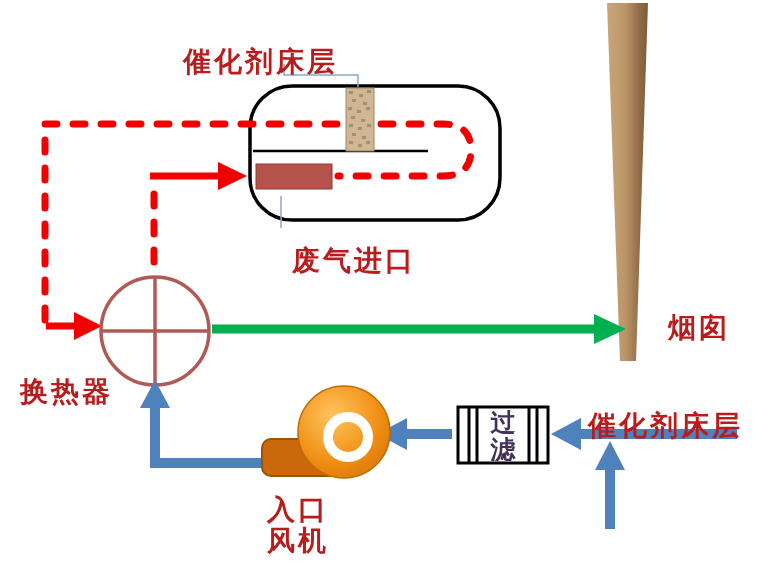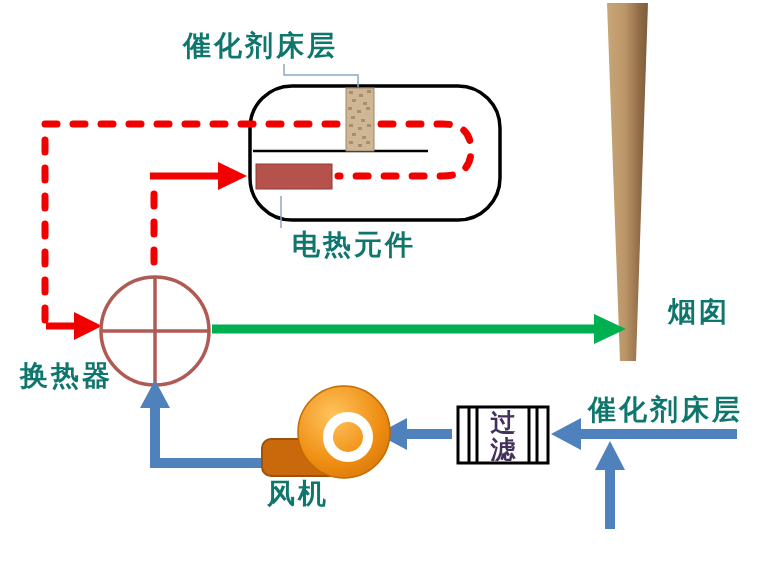--- a/index.html
+++ b/index.html
@@ -3,22 +3,22 @@
 <meta charset="utf-8">
 <style>
   * { margin:0; padding:0; box-sizing:border-box; }
   html,body { background:#ffffff; }
   .stage {
     position:relative; width:760px; height:586px; background:#ffffff;
     overflow:hidden; font-family:"Liberation Sans","DejaVu Sans",sans-serif;
   }
   .stage svg { position:absolute; left:0; top:0; }
   .lbl {
-    position:absolute; color:#0f766e; font-weight:bold; font-size:28px;
-    letter-spacing:3px; white-space:nowrap; line-height:1.1;
+    position:absolute; color:#b91c1c; font-weight:bold; font-size:28px;
+    letter-spacing:3px; white-space:nowrap; line-height:1.1;margin-top:16px;
   }
   .lbl-stack span { display:block; }
   .filter-lbl {
     position:absolute; left:477px; top:409px; width:52px; text-align:center;
     color:#433159; font-weight:bold; font-size:25px; line-height:27px;
   }
   .filter-lbl span { display:block; }
 </style>
 </head>
 <body>
@@ -124,27 +124,28 @@
     </g>
 
     <g stroke="#8aa8c8" stroke-width="1.5" fill="none">
       <path d="M 284 64 L 284 75 L 358 75 L 358 87"></path>
       <line x1="281" y1="228" x2="281" y2="196"></line>
     </g>
   </svg>
 
   <div class="lbl" style="left:183px;top:31px">催化剂床层</div>
 
-  <div class="lbl" style="left:292px;top:230px">电热元件</div>
+  <div class="lbl" style="left:292px;top:230px">废气进口</div>
 
   <div class="lbl" style="left:20px;top:361px">换热器</div>
 
   <div class="lbl" style="left:668px;top:297px">烟囱</div>
 
   <div class="lbl lbl-stack" style="left:267px;top:479px">
+    <span>入口</span>
     <span>风机</span>
   </div>
 
   <div class="filter-lbl">
     <span>过</span>
     <span>滤</span>
   </div>
 
   <div class="lbl" style="left:588px;top:395px">催化剂床层</div>
 

